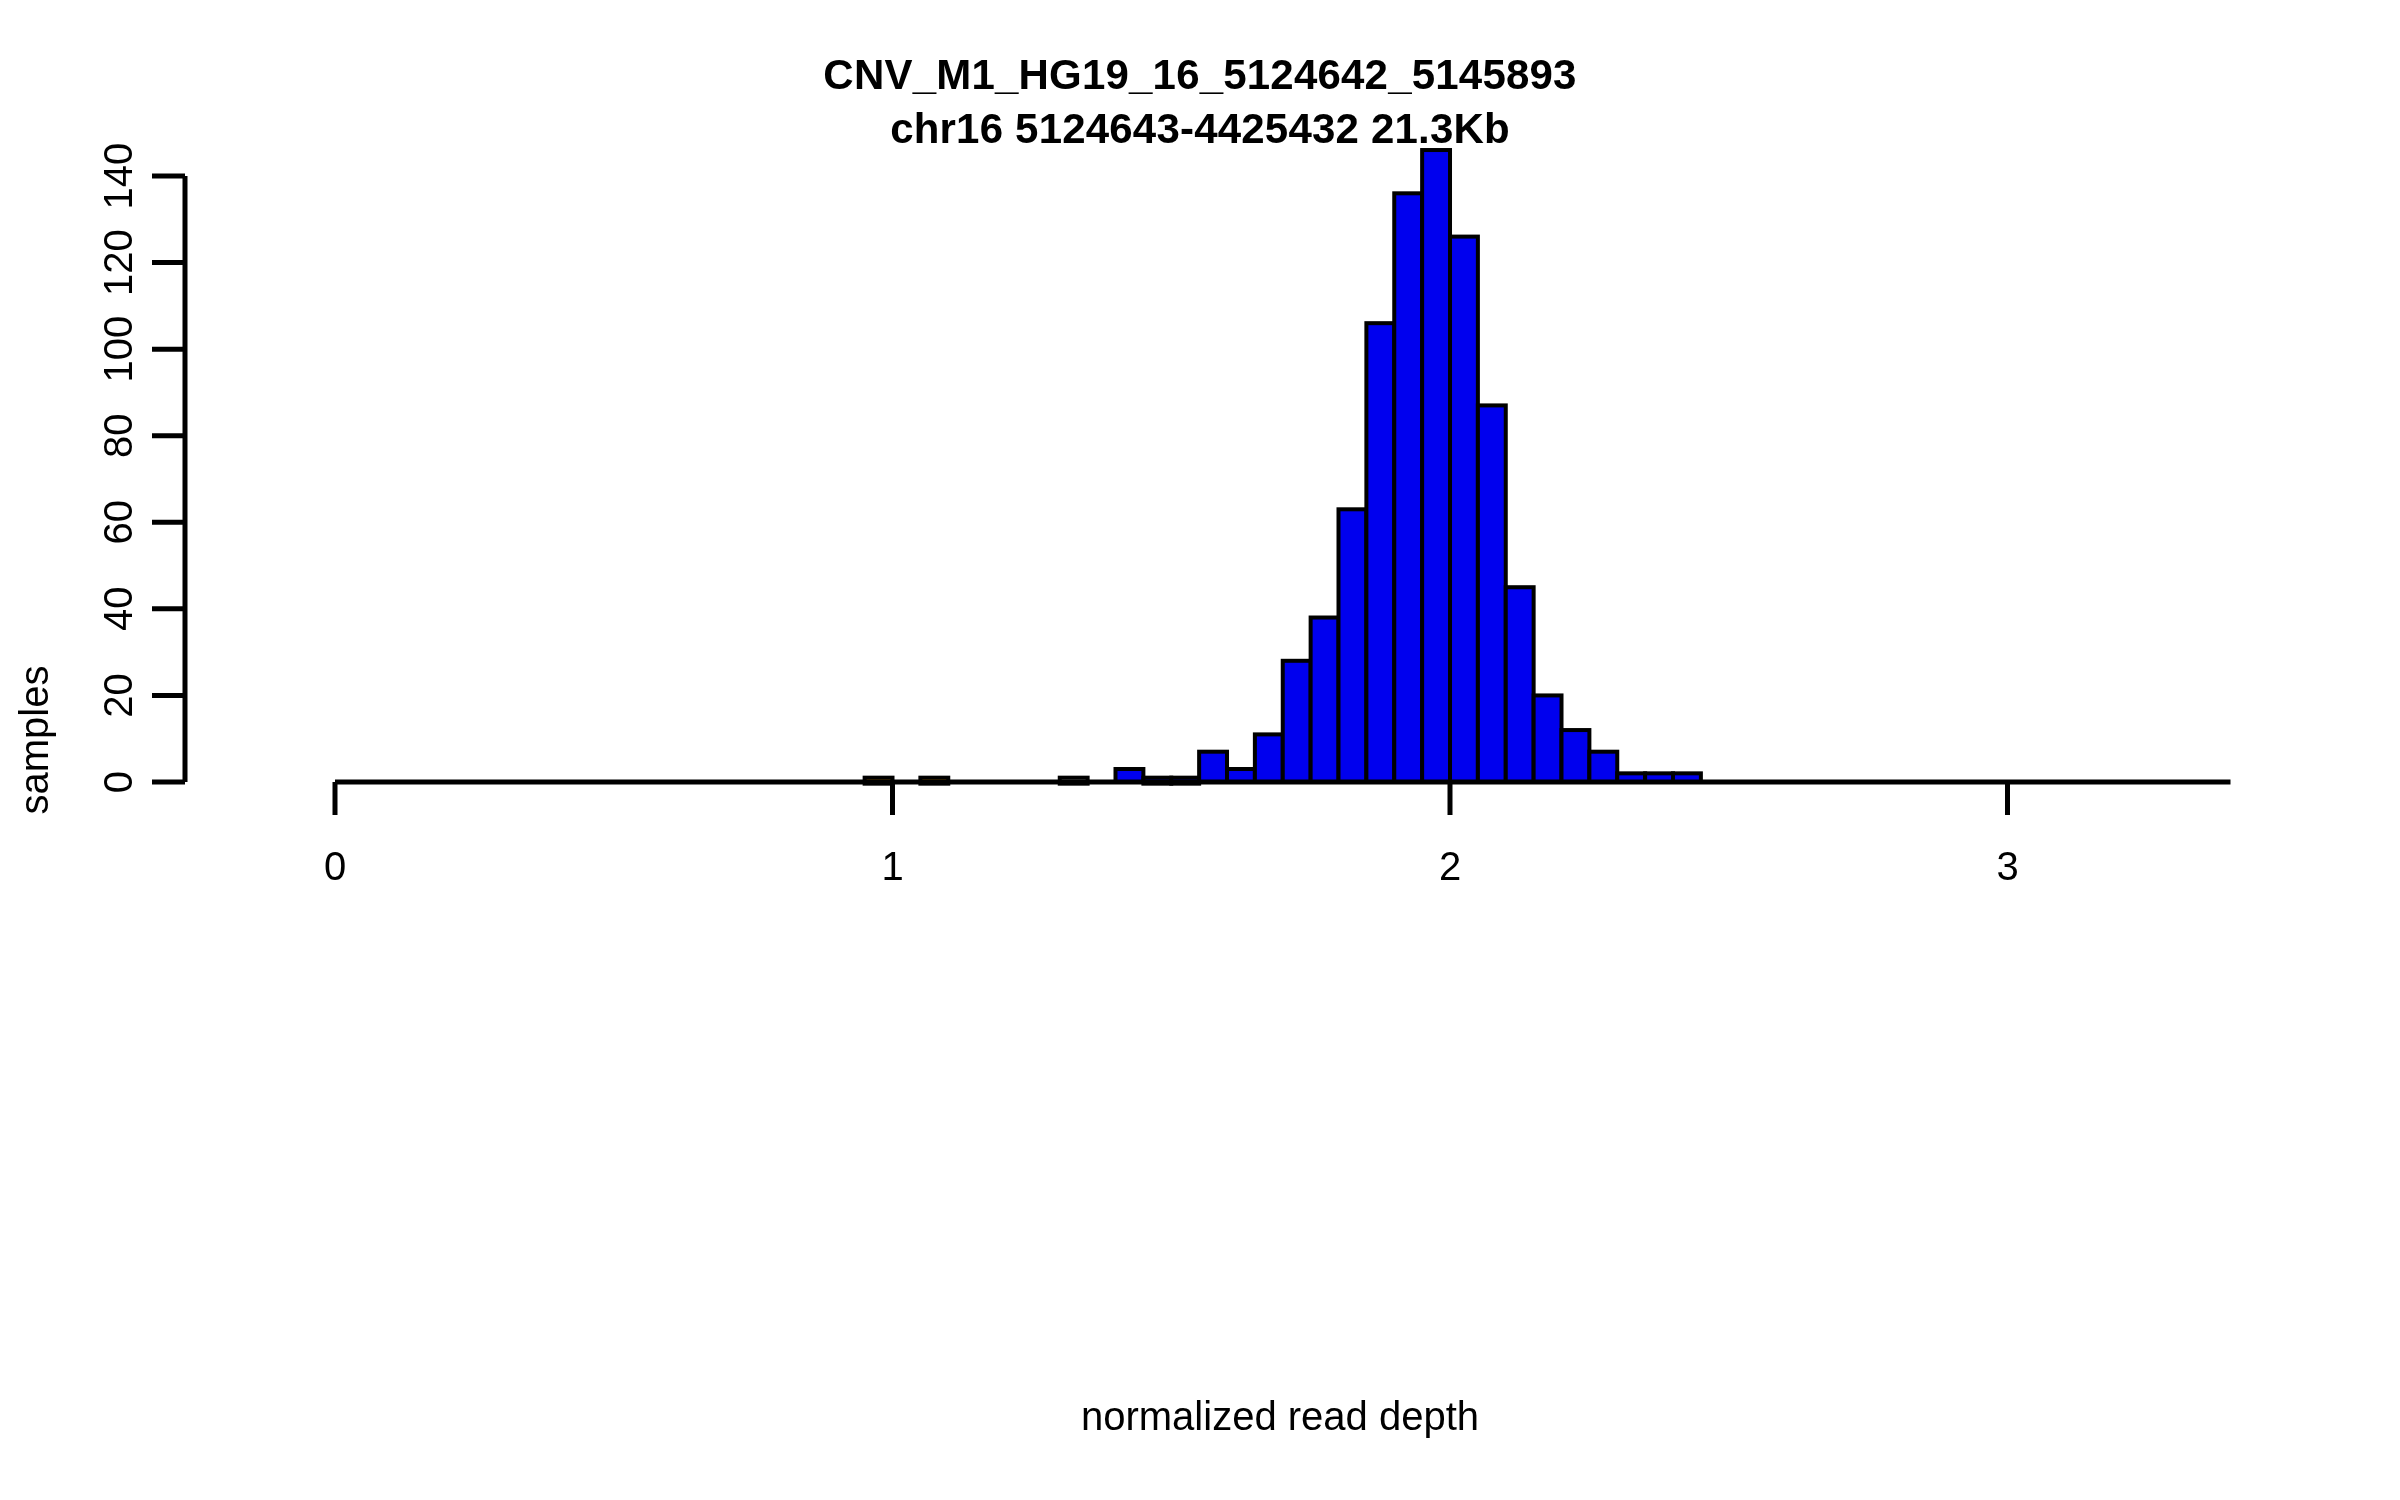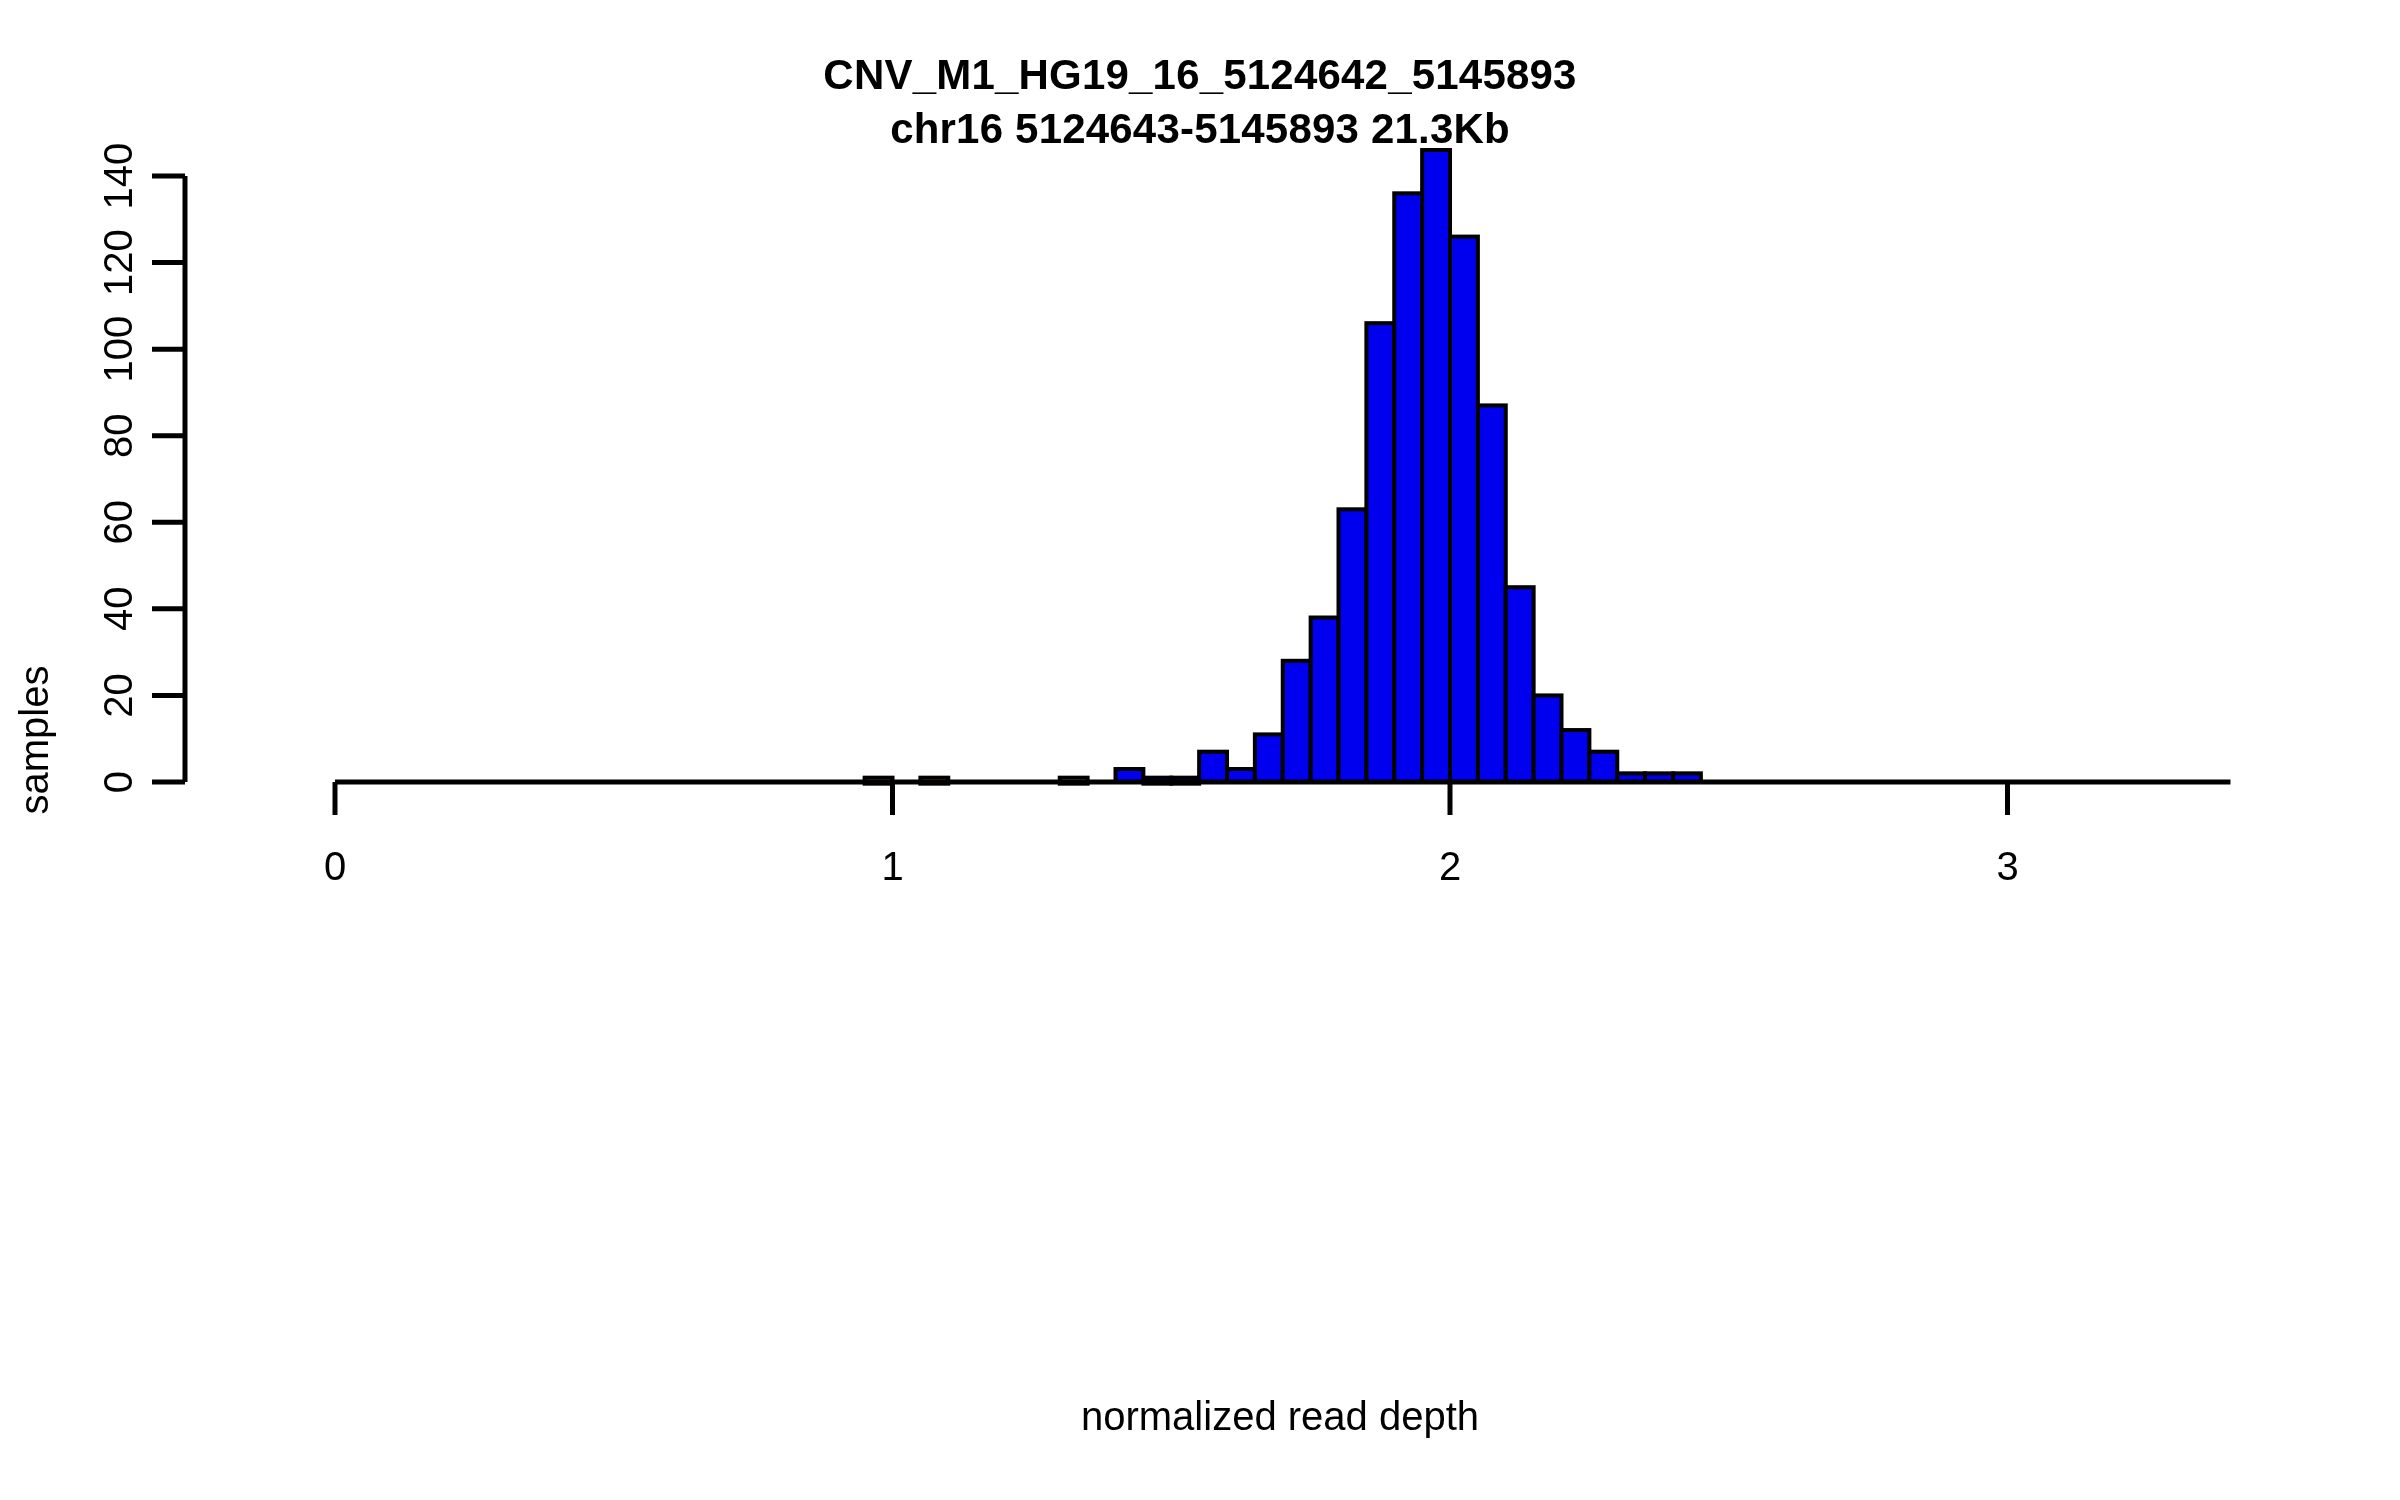--- a/index.html
+++ b/index.html
@@ -73,21 +73,21 @@
     stroke-linejoin: miter;
   }
 </style>
 </head>
 <body>
 
 <div id="root">
 
   <div class="title-block">
     <div class="title-line">CNV_M1_HG19_16_5124642_5145893</div>
-    <div class="title-line">chr16 5124643-5145893 21.3Kb</div>
+    <div class="title-line">chr16 5124643-4425432 21.3Kb</div>
   </div>
 
   <div class="plot-area">
     <svg class="chart" viewBox="0 0 2400 1500" xmlns="http://www.w3.org/2000/svg">
       <g id="bars-group">
           <rect class="bar" x="864.63" y="777.67" width="27.88" height="6.00" fill="#ffa500"></rect>
           <rect class="bar" x="920.38" y="777.67" width="27.88" height="6.00" fill="#ffa500"></rect>
           <rect class="bar" x="1059.75" y="777.67" width="27.88" height="6.00" fill="#d3d3d3"></rect>
           <rect class="bar" x="1115.50" y="769.01" width="27.88" height="12.99" fill="#0000ee"></rect>
           <rect class="bar" x="1143.38" y="777.67" width="27.88" height="6.00" fill="#0000ee"></rect>

